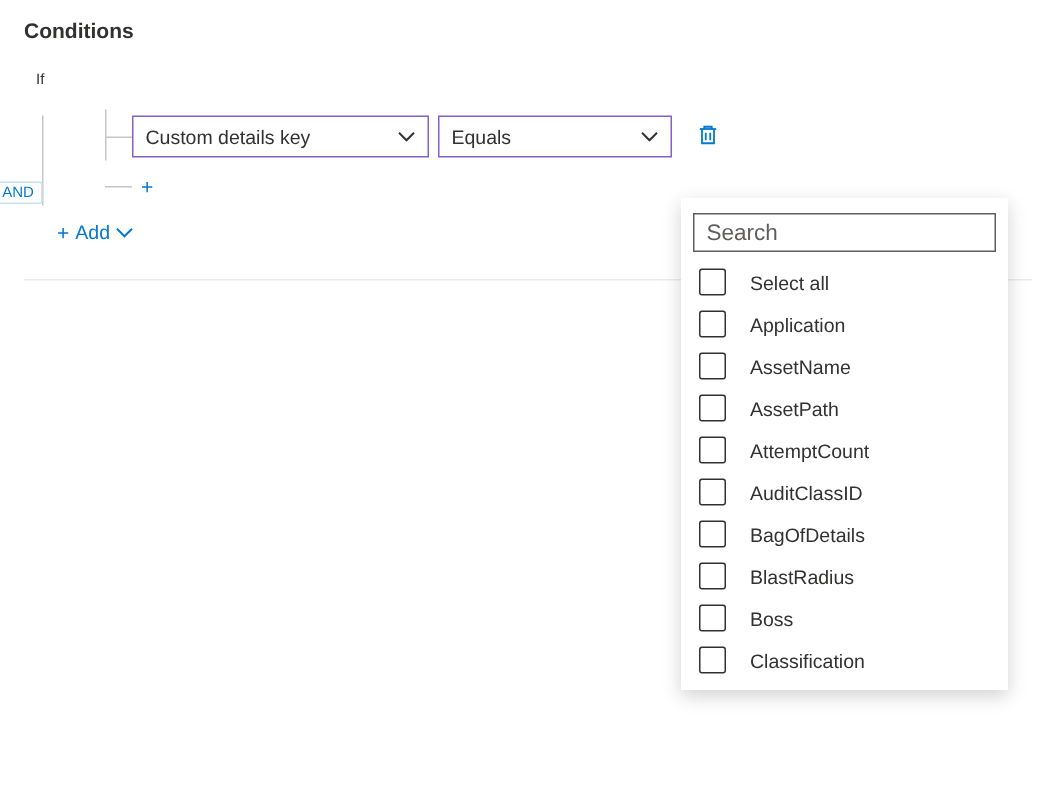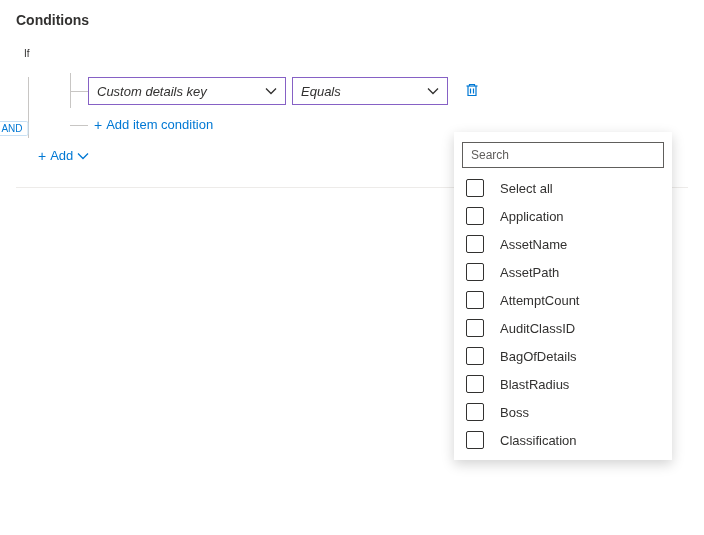--- a/index.html
+++ b/index.html
@@ -61,21 +61,21 @@
     display: flex;
     align-items: center;
     justify-content: space-between;
     padding: 0 8px;
     background: #fff;
     cursor: pointer;
   }
   .select.w1 { width: 156px; }
   .select.w2 { width: 218px; }
   .select.wprop { width: 198px; }
-  .select.purple { border-color: #8661c5; font-style: italic; }
+  .select.purple { border-color: #8661c5; }
   .select.open { border-color: #0078d4; }
   .chevron {
     width: 12px; height: 12px;
     display: inline-flex; align-items: center; justify-content: center;
   }
   .chevron svg { width: 12px; height: 12px; }
   .and-badge {
     position: absolute;
     left: -4px;
     transform: translateX(-50%);
@@ -148,21 +148,21 @@
     box-shadow: 0 4px 12px rgba(0,0,0,0.18);
     padding: 6px 0;
     z-index: 10;
   }
   .search-box {
     margin: 4px 8px 6px 8px;
     height: 26px;
     border: 1px solid #605e5c;
     padding: 0 8px;
     width: calc(100% - 16px);
-    font-size: 12px;
+    font-size: 15px;
     font-family: inherit;
     color: #000000;
   }
   .search-box::placeholder { color: #605e5c; }
   .options-scroll {
     max-height: 340px;
     overflow-y: auto;
   }
   .opt {
     display: flex;
@@ -222,21 +222,20 @@
             <path d="M5.5 4 V2.5 h5 V4"></path>
             <path d="M4 4 v9.5 h8 V4"></path>
           <path d="M6.5 6.5 v5"></path>
             <path d="M9.5 6.5 v5"></path>
         </svg>
       </div>
     </div>
 
     <div class="link-row">
       <span class="plus">+</span>
-      <span>Add item condition</span>
     </div>
   </div>
 
 </div>
 
 <div class="add-row">
   <span class="plus">+</span>
   <span>Add</span>
   <span class="chevron">
     <svg viewBox="0 0 12 12">

